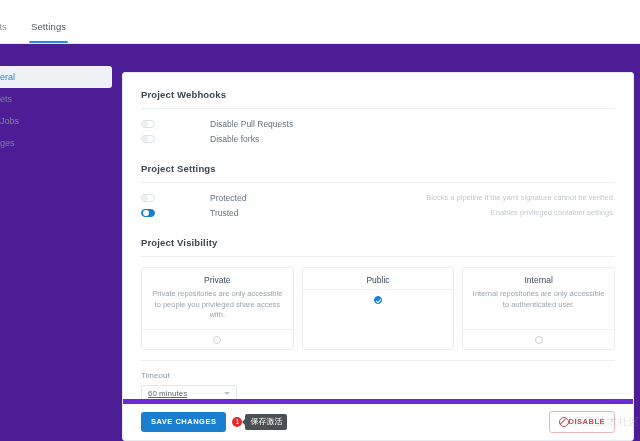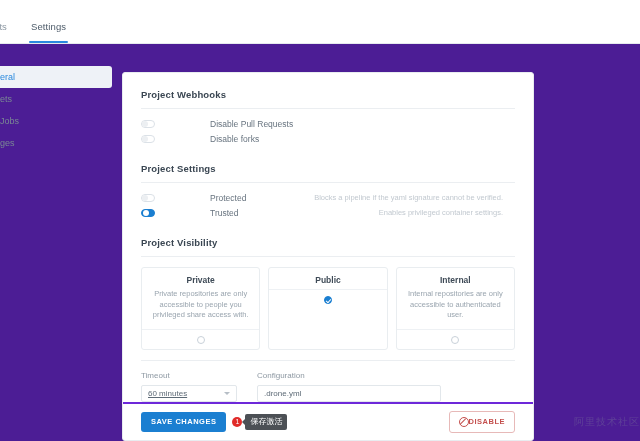--- a/index.html
+++ b/index.html
@@ -82,21 +82,21 @@
   .side-item.active {
     color: #2b8ade;
     background: #eef2f7;
     border-radius: 0 3px 3px 0;
   }
 
   
   .card {
     position: absolute;
     left: 122px; top: 28px;
-    width: 412px;
+    width: 512px;
     height: 369px;
     background: #ffffff;
     border: 1px solid #e8ecf0;
     border-radius: 3px;
     box-shadow: 0 1px 2px rgba(30,45,60,0.05);
     box-sizing: border-box;
     overflow: hidden;
   }
   .card-body {
     padding: 16px 18px 0 18px;
@@ -150,21 +150,21 @@
     top: 0px;
   }
   .toggle-label {
     font-size: 8.5px;
     color: #67737f;
     line-height: 10px;
     padding-left: 48px;
   }
   .hint {
     position: absolute;
-    right: 12px;
+    right: 0;
     font-size: 7.5px;
     color: #c2c9d0;
     line-height: 10px;
     white-space: nowrap;
   }
 
   .gap-lg { height: 14px; }
   .gap-md { height: 10px; }
 
   
@@ -175,21 +175,21 @@
   .vis-card {
     flex: 1 1 0;
     border: 1px solid #e9edf0;
     border-radius: 3px;
     background: #ffffff;
     overflow: hidden;
   }
   .vis-head {
     text-align: center;
     font-size: 8.5px;
-    font-weight: bold;
+    font-weight: normal;
     color: #3f4b57;
     padding: 7px 0 4px 0;
   }
   .vis-desc {
     text-align: center;
     font-size: 7.5px;
     color: #9aa5af;
     line-height: 10.5px;
     padding: 0 9px 8px 9px;
     min-height: 32px;
@@ -219,21 +219,21 @@
     left: 2px; top: 1.2px;
     width: 2px; height: 4px;
     border: solid #ffffff;
     border-width: 0 1.2px 1.2px 0;
     transform: rotate(42deg);
   }
 
   
   .fields {
     display: flex;
-    gap: 20px;
+    gap: 4px;
     margin-top: 2px;
   }
   .field-timeout { width: 96px; }
   .field-config  { width: 184px; }
   .field-label {
     font-size: 8px;
     color: #8e99a3;
     margin-bottom: 4px;
     line-height: 10px;
   }
@@ -268,21 +268,21 @@
     font-size: 8px;
     color: #5d6a76;
     box-sizing: border-box;
   }
 
   
   .footer {
     position: absolute;
     left: 0; right: 0; bottom: 0;
     height: 36px;
-    border-top: 2px solid #6d28d9;
+    border-top: 5px solid #6d28d9;
     display: flex;
     align-items: center;
     padding: 18px 18px;
     box-sizing: border-box;
   }
   .btn-save {
     background: #1b7fd1;
     color: #ffffff;
     font-size: 7.5px;
     font-weight: bold;
@@ -461,26 +461,20 @@
       <div class="rule"></div>
 
       <div class="fields">
         <div class="field-timeout">
           <div class="field-label">Timeout</div>
           <div class="select">
             <span>60 minutes</span>
             <span class="chev"></span>
           </div>
         </div>
-        <div class="field-config">
-          <div class="field-label">Configuration</div>
-          <div class="input">
-            <span>.drone.yml</span>
-          </div>
-        </div>
       </div>
 
     </div>
 
     <div class="footer">
       <div class="btn-save">SAVE CHANGES</div>
       <div class="badge">1</div>
       <div class="tooltip">保存激活</div>
       <div class="spacer"></div>
       <div class="btn-disable">

